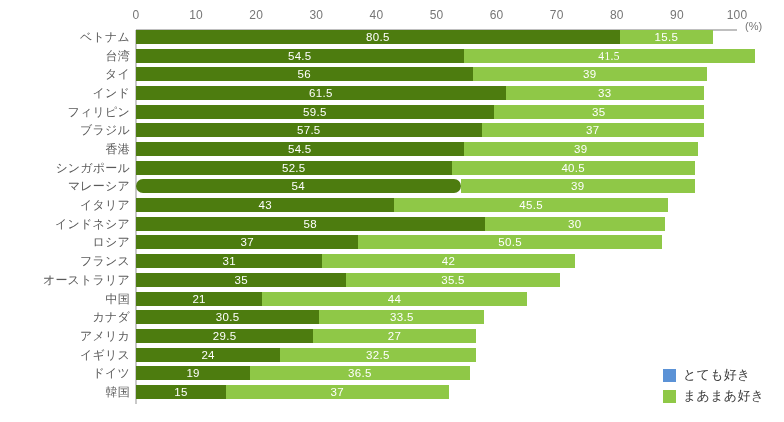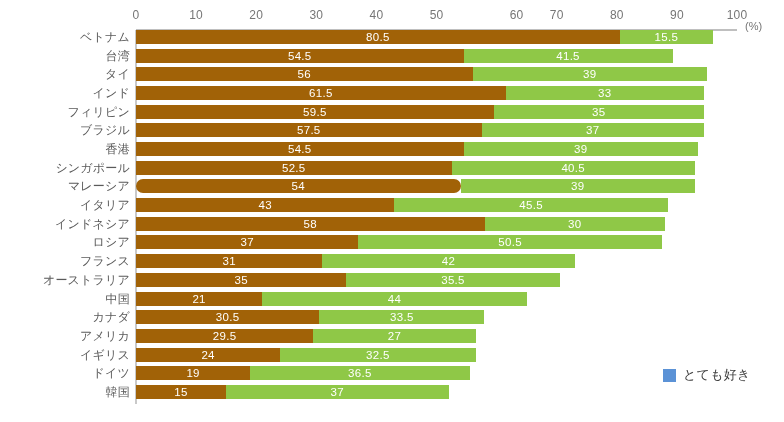--- a/index.html
+++ b/index.html
@@ -49,21 +49,21 @@
   .seg{
     position:absolute;top:0;height:14px;
     box-sizing:border-box;
     overflow:hidden;
   }
   .seg span{
     display:block;width:100%;height:14px;line-height:14px;
     text-align:center;color:#ffffff;font-size:11.5px;
     letter-spacing:.3px;white-space:nowrap;
   }
-  .seg.blue{background:#a16207;}
+  .seg.blue{background:#4d7c0f;}
   .seg.green{background:#8fc847;}
 
   
   .legend{position:absolute;left:663px;top:366px;}
   .legend-item{display:flex;align-items:center;height:18px;margin-bottom:3px;}
   .legend-swatch{width:13px;height:13px;margin-right:7px;flex:none;}
   .legend-swatch.blue{background:#5b92d6;}
   .legend-swatch.green{background:#8fc847;}
   .legend-text{font-size:13px;color:#404040;white-space:nowrap;letter-spacing:.3px;}
 </style>
@@ -75,21 +75,21 @@
   <div class="axis-line"></div>
   <div class="axis-spine"></div>
 
   <div id="tick-layer">
       <div class="axis-tick-label" style="left: 136px;">0</div>
       <div class="axis-tick-label" style="left: 196.1px;">10</div>
       <div class="axis-tick-label" style="left: 256.2px;">20</div>
       <div class="axis-tick-label" style="left: 316.3px;">30</div>
       <div class="axis-tick-label" style="left: 376.4px;">40</div>
       <div class="axis-tick-label" style="left: 436.5px;">50</div>
-      <div class="axis-tick-label" style="left: 496.6px; margin-left: 20px;">60</div>
+      <div class="axis-tick-label" style="left: 496.6px;">60</div>
       <div class="axis-tick-label" style="left: 556.7px;">70</div>
       <div class="axis-tick-label" style="left: 616.8px;">80</div>
       <div class="axis-tick-label" style="left: 676.9px;">90</div>
       <div class="axis-tick-label" style="left: 737px;">100</div>
     </div>
 
   <div class="unit-label">(%)</div>
 
   <div id="cat-layer">
       <div class="cat-label" style="top: 30px;">ベトナム</div>
@@ -120,21 +120,21 @@
           <span>80.5</span>
         </div>
         <div class="seg green" style="left: 619.805px; width: 93.155px;">
           <span>15.5</span>
         </div>
       </div>
       <div class="bar-row" style="top: 48.68px; left: 0px; width: 784px;">
         <div class="seg blue" style="left: 136px; width: 327.545px;">
           <span>54.5</span>
         </div>
-        <div class="seg green" style="left: 463.545px; width: 209px;">
+        <div class="seg green" style="left: 463.545px; width: 291px; font-family: Liberation Serif, serif;">
           <span>41.5</span>
         </div>
       </div>
       <div class="bar-row" style="top: 67.36px; left: 0px; width: 784px;">
         <div class="seg blue" style="left: 136px; width: 336.56px;">
           <span>56</span>
         </div>
         <div class="seg green" style="left: 472.56px; width: 234.39px;">
           <span>39</span>
         </div>
@@ -275,15 +275,19 @@
           <span>37</span>
         </div>
       </div>
     </div>
 
   <div class="legend">
     <div class="legend-item">
       <span class="legend-swatch blue"></span>
       <span class="legend-text">とても好き</span>
     </div>
+    <div class="legend-item">
+      <span class="legend-swatch green"></span>
+      <span class="legend-text">まあまあ好き</span>
+    </div>
   </div>
 
 </div>
 
 </body></html>

